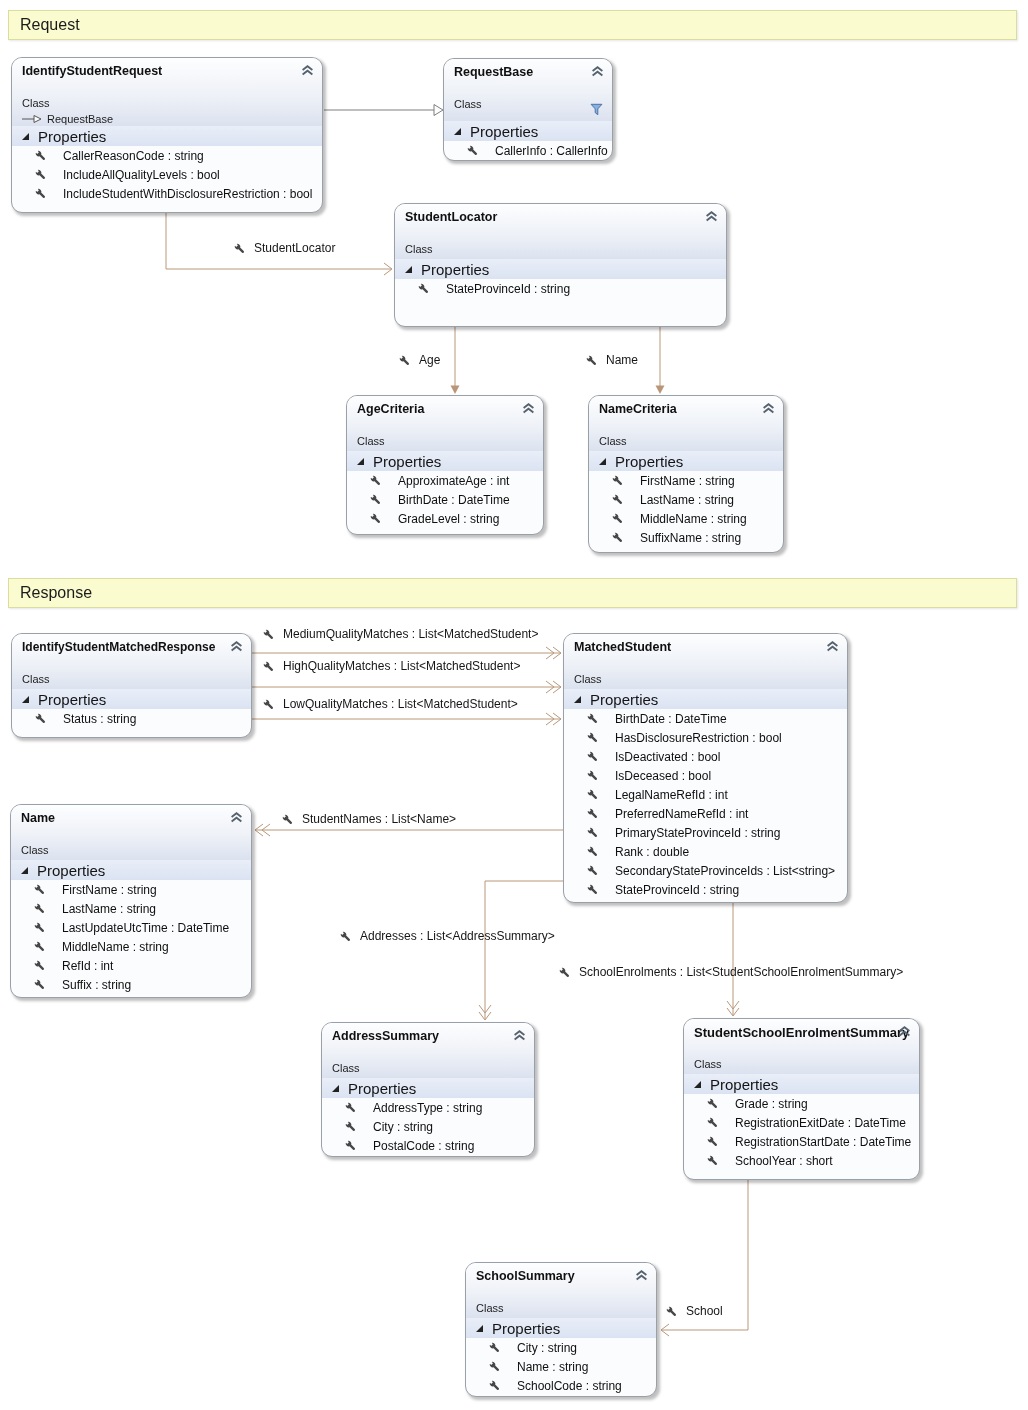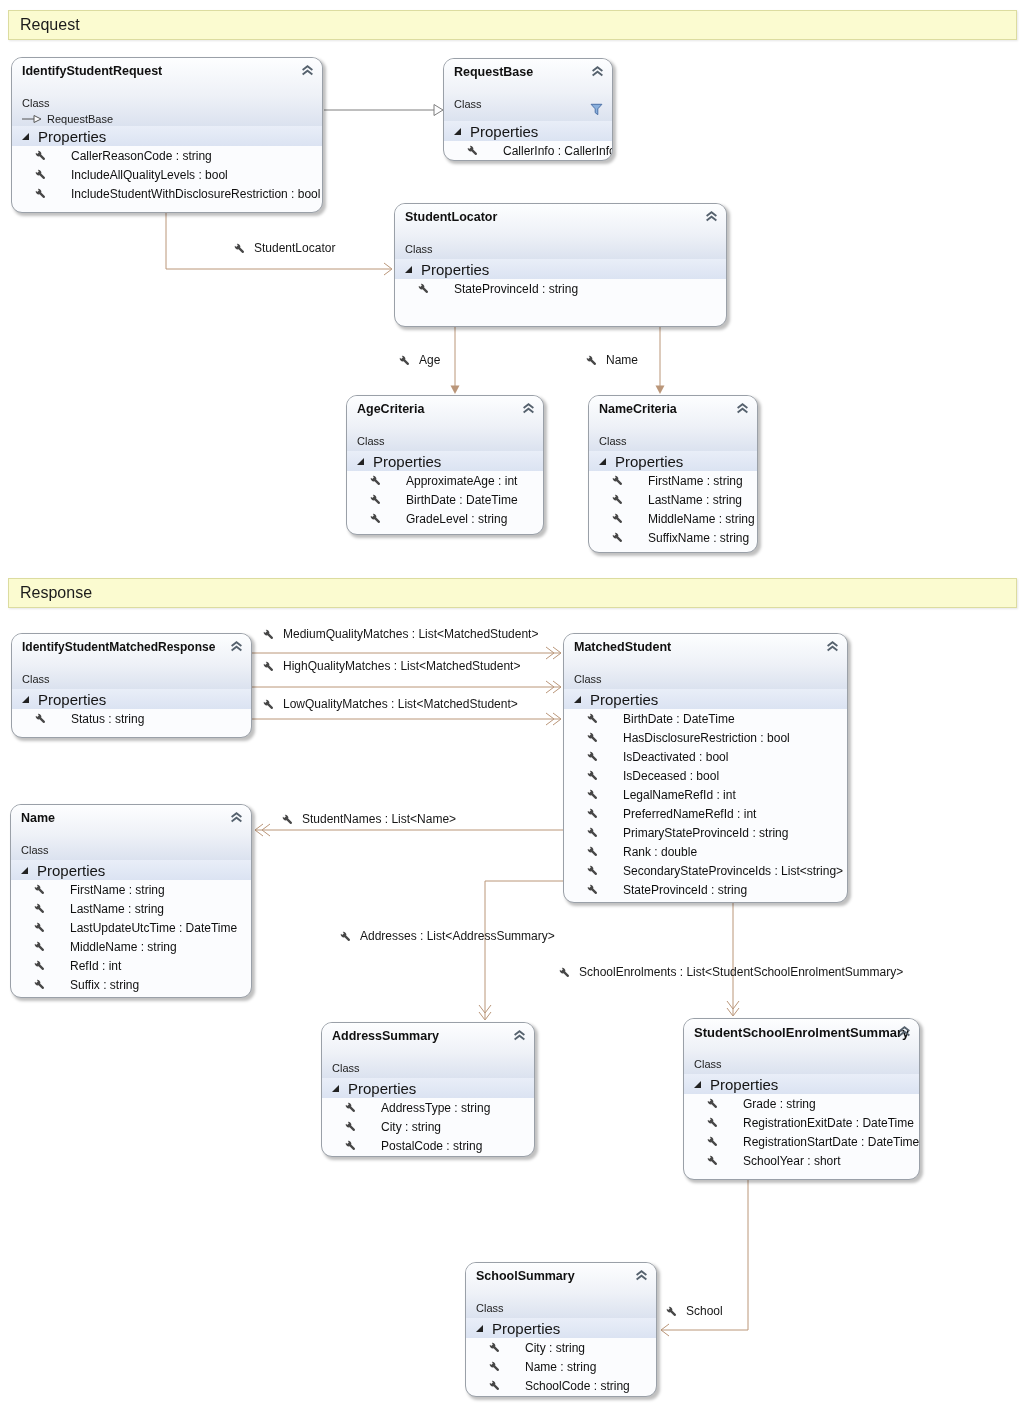--- a/index.html
+++ b/index.html
@@ -18,21 +18,21 @@
               padding:6px 10px 0 10px;box-sizing:border-box;}
   .hdr55{height:55px;} .hdr62{height:62px;} .hdr68{height:68px;}
   .cls-title{font-size:12.5px;font-weight:bold;color:#101010;white-space:nowrap;line-height:15px;}
   .cls-kind{font-size:11px;color:#1c1c1c;margin-top:18px;line-height:12px;}
   .base-row{display:flex;align-items:center;gap:5px;font-size:11px;color:#1c1c1c;margin-top:4px;}
   .collapse{position:absolute;top:7px;right:8px;width:13px;height:11px;color:#56626e;}
   .funnel{position:absolute;right:9px;bottom:5px;width:13px;height:13px;}
   .band{height:20px;background:linear-gradient(180deg,#e9eef8,#dbe3f2);display:flex;align-items:center;
         padding-left:10px;gap:9px;font-size:15px;color:#141414;}
   .tri{width:0;height:0;border-left:7px solid transparent;border-bottom:7px solid #222;flex:none;}
-  .prow{display:flex;align-items:center;height:19px;padding-left:22px;gap:24px;font-size:12px;
+  .prow{display:flex;align-items:center;height:19px;padding-left:22px;gap:16px;font-size:12px;
         color:#0f0f0f;white-space:nowrap;}
   .wr{width:13px;height:13px;color:#474747;flex:none;}
   .inherit-ic{width:20px;height:10px;flex:none;}
 
   
   .conn-label{position:absolute;display:flex;align-items:center;gap:8px;font-size:12px;
               color:#161616;white-space:nowrap;}
 
   svg.connectors{position:absolute;left:0;top:0;}
   .tanline{stroke:#ba9679;stroke-width:1;fill:none;}
@@ -242,21 +242,21 @@
         <span>BirthDate : DateTime</span>
       </div>
     <div class="prow">
         <svg class="wr">
           <use href="#wrench"></use>
         </svg>
         <span>GradeLevel : string</span>
       </div>
   </div>
 
-  <div class="cls" style="left:588px;top:395px;width:170px;height:158px">
+  <div class="cls" style="left:588px;top:395px;width:196px;height:158px">
     <div class="cls-header hdr55">
       <div class="cls-title">NameCriteria</div>
       <div class="cls-kind">Class</div>
       <svg class="collapse">
           <use href="#chev2"></use>
         </svg>
     </div>
     <div class="band">
       <span class="tri"></span>
       <span>Properties</span>

